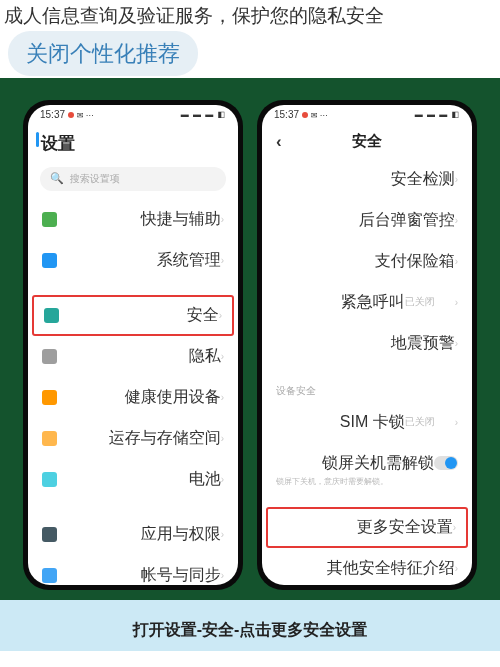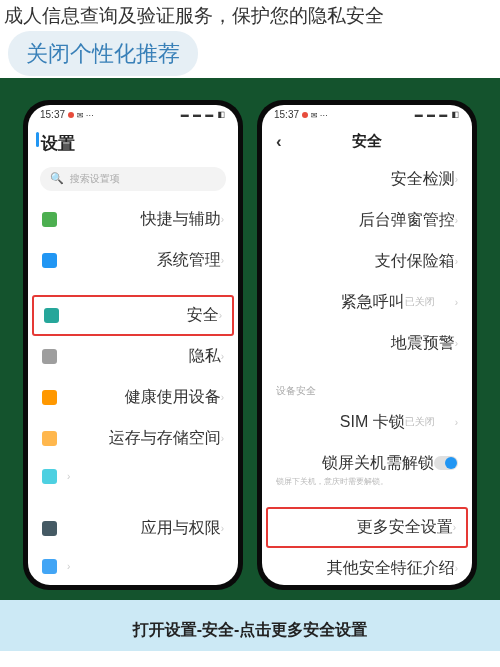--- a/index.html
+++ b/index.html
@@ -110,30 +110,32 @@
           <span class="menu-label">健康使用设备</span>
           <span class="chevron">›</span>
         </div>
         <div class="menu-item">
           <span class="menu-icon ic-amber"></span>
           <span class="menu-label">运存与存储空间</span>
           <span class="chevron">›</span>
         </div>
         <div class="menu-item">
           <span class="menu-icon ic-cyan"></span>
+          <span class="menu-label">电池</span>
           <span class="chevron">›</span>
         </div>
         <div class="section-gap"></div>
         <div class="menu-item">
           <span class="menu-icon ic-dark"></span>
           <span class="menu-label">应用与权限</span>
           <span class="chevron">›</span>
         </div>
         <div class="menu-item">
           <span class="menu-icon ic-lblue"></span>
+          <span class="menu-label">帐号与同步</span>
           <span class="chevron">›</span>
         </div>
       </div>
     </div>
   </div>
 
   <div class="phone">
     <div class="phone-screen">
       <div class="status-bar">
         <span class="status-left"><span>15:37</span><span class="red-dot"></span> <span style="font-size:8px">✉ ⋯</span></span>

